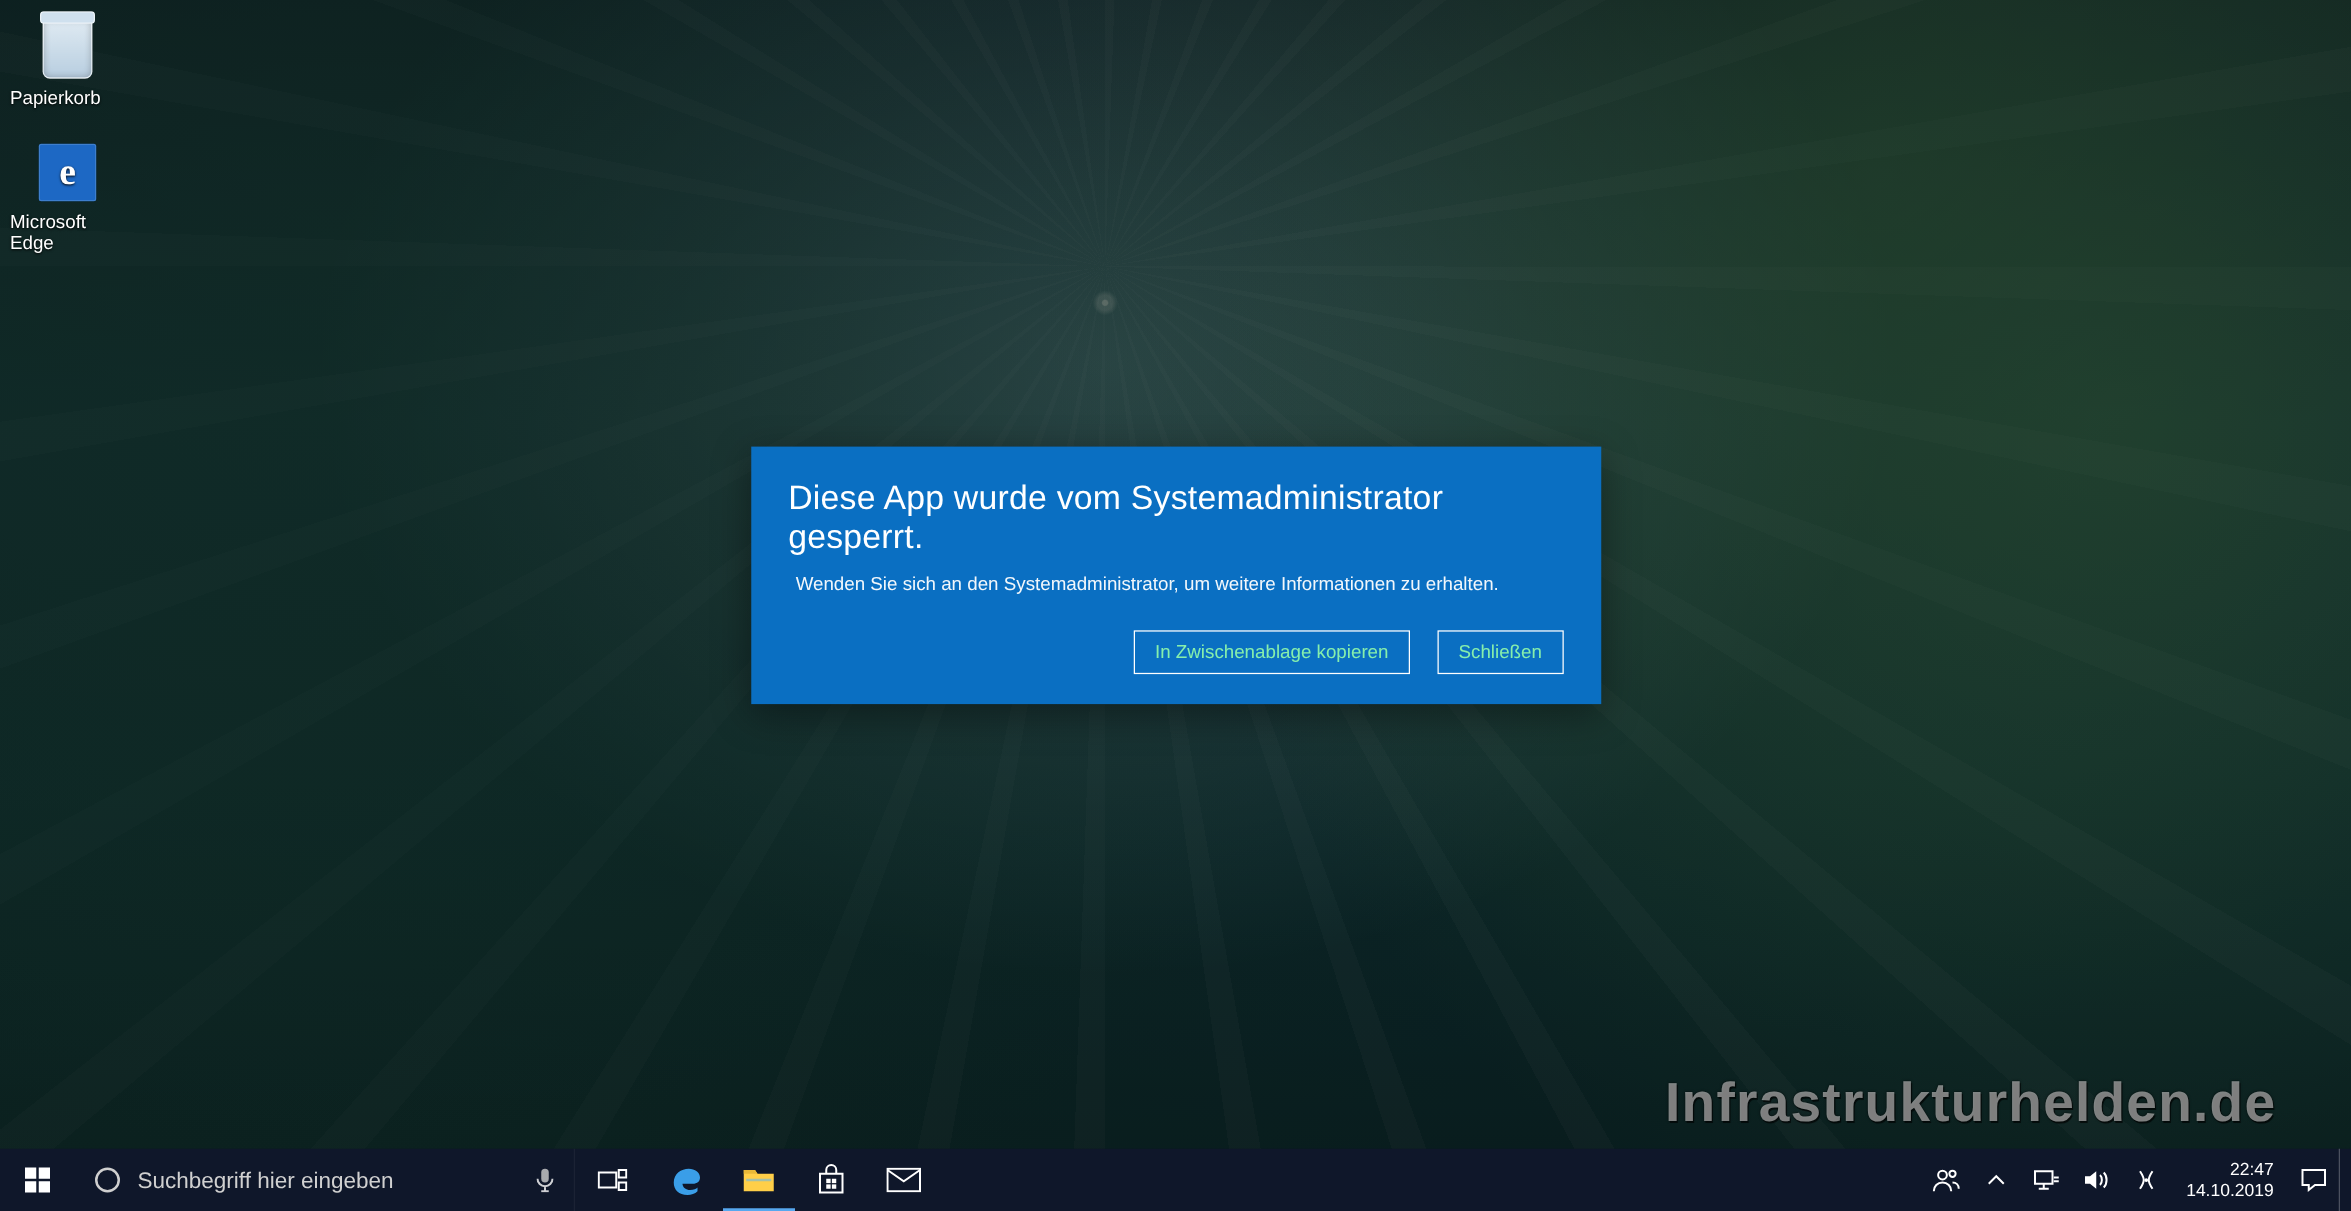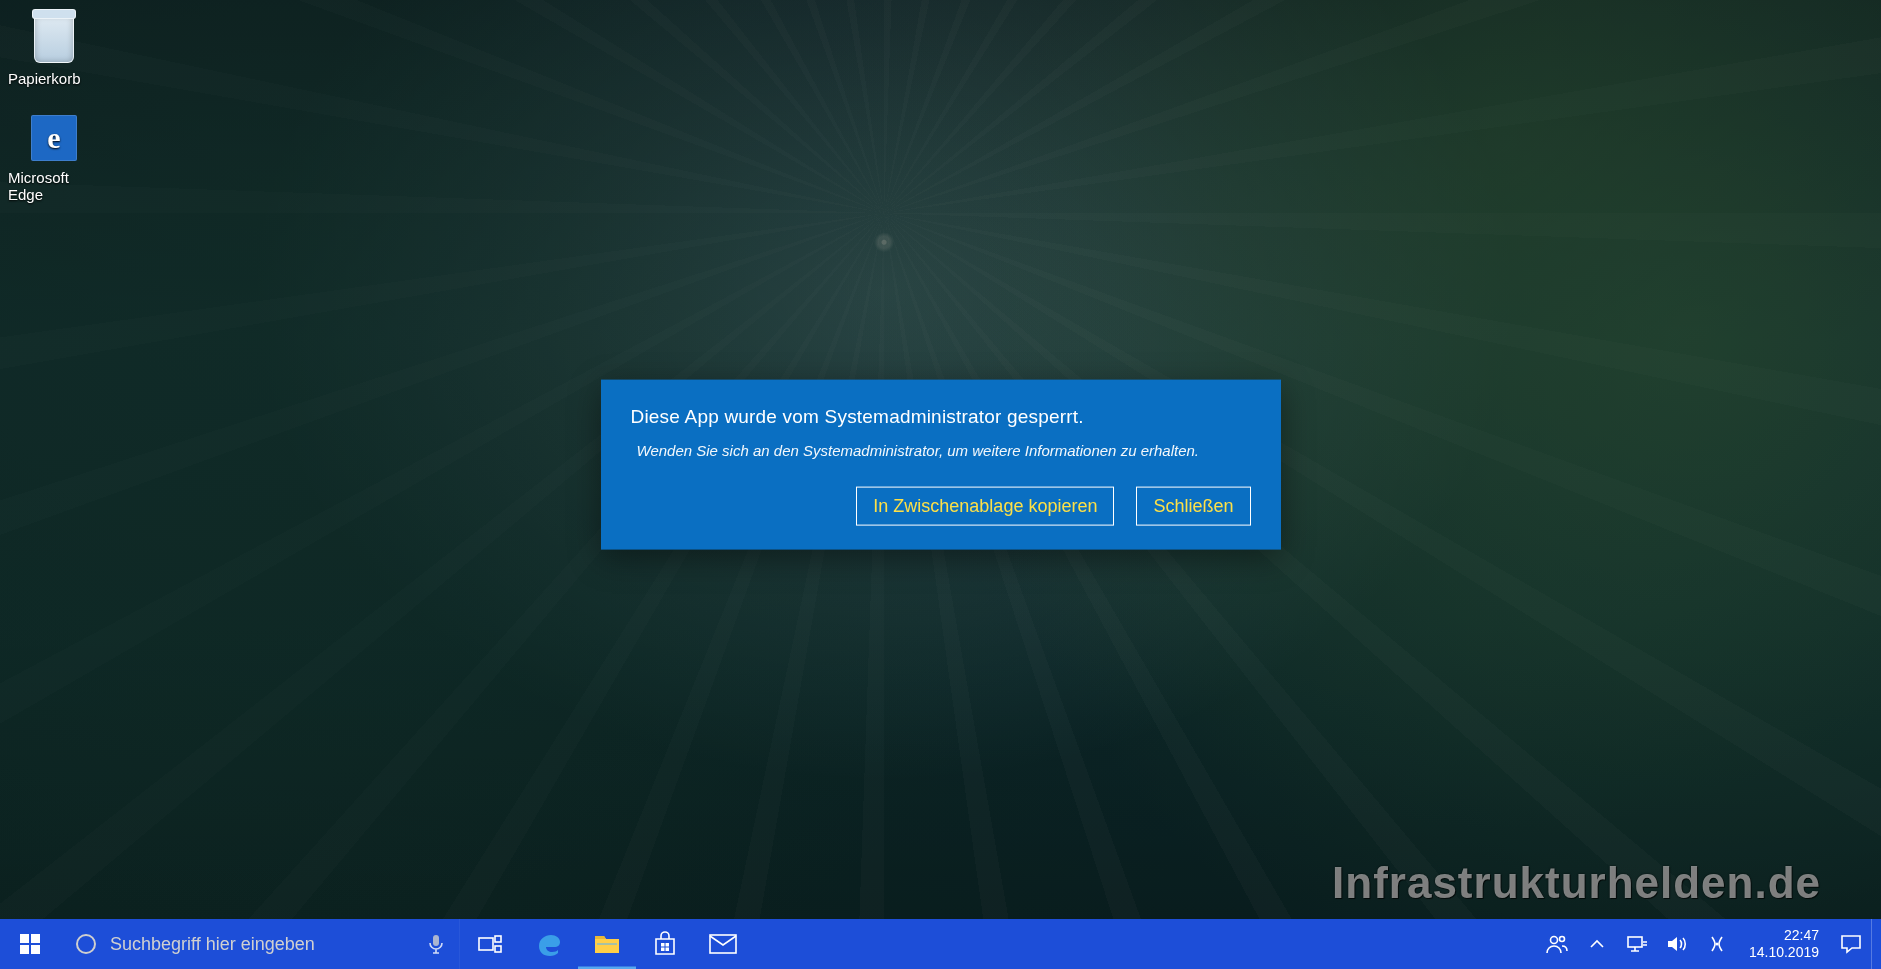--- a/index.html
+++ b/index.html
@@ -57,45 +57,45 @@
 }
 
 
 .dialog{
   position:absolute; left:50%; top:50%; transform:translate(-50%,-62%);
   width:680px; background:#0a6fc2; color:#fff;
   box-shadow:0 8px 30px rgba(0,0,0,.4);
   padding:26px 30px 24px;
 }
 .dialog h1{
-  font-weight:400; font-size:19px; letter-spacing:.2px; margin-bottom:14px;
+  font-weight:400; font-size:27px; letter-spacing:.2px; margin-bottom:14px;
 }
 .dialog p{
-  font-size:15px; opacity:.95; margin-bottom:28px; padding-left:6px;font-style:italic;
+  font-size:15px; opacity:.95; margin-bottom:28px; padding-left:6px;
 }
 .dialog .buttons{ display:flex; justify-content:flex-end; gap:22px; }
 .dialog button{
-  background:transparent; color:#fde047; border:1.5px solid #fff;
-  padding:8px 16px; font-size:18px; cursor:pointer;
+  background:transparent; color:#86efac; border:1.5px solid #fff;
+  padding:8px 16px; font-size:15px; cursor:pointer;
   font-family:inherit;
 }
 
 
 .watermark{
   position:absolute; right:60px; bottom:60px; 
   font-family:"Comic Sans MS","Segoe Script",cursive; font-weight:700;
   color:rgba(230,230,230,.55); font-size:44px; line-height:1.15;
   text-shadow:0 0 2px rgba(0,0,0,.8),1px 1px 0 rgba(0,0,0,.6);
   letter-spacing:1px; pointer-events:none;
 }
 
 
 .taskbar{
   position:absolute; left:0; right:0; bottom:0; height:50px;
-  background:#1d4ed8; display:flex; align-items:stretch; color:#fff;
+  background:#0f172a; display:flex; align-items:stretch; color:#fff;
 }
 .tb-btn{
   display:flex; align-items:center; justify-content:center;
   width:60px; height:100%; cursor:pointer;
 }
 .start-icon{width:20px;height:20px;display:grid;grid-template-columns:1fr 1fr;grid-template-rows:1fr 1fr;gap:2.5px;}
 .start-icon span{background:#fff;}
 .search-box{
   flex:0 0 400px; display:flex; align-items:center; gap:14px;
   padding:0 16px; height:100%; color:#d0d0d0; font-size:18px; cursor:text;

